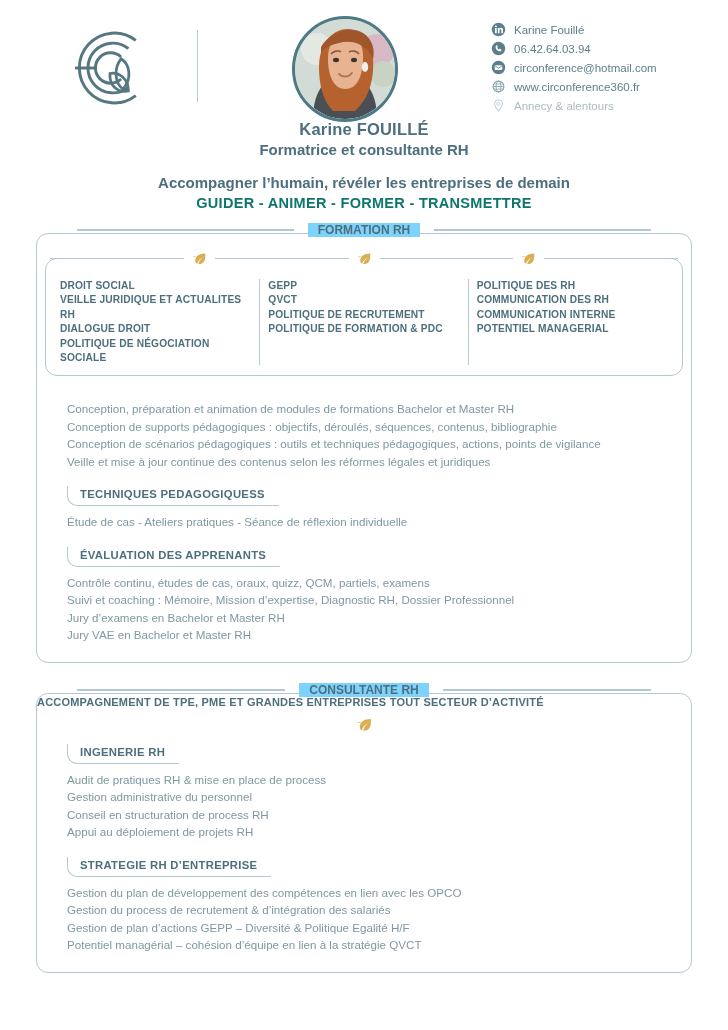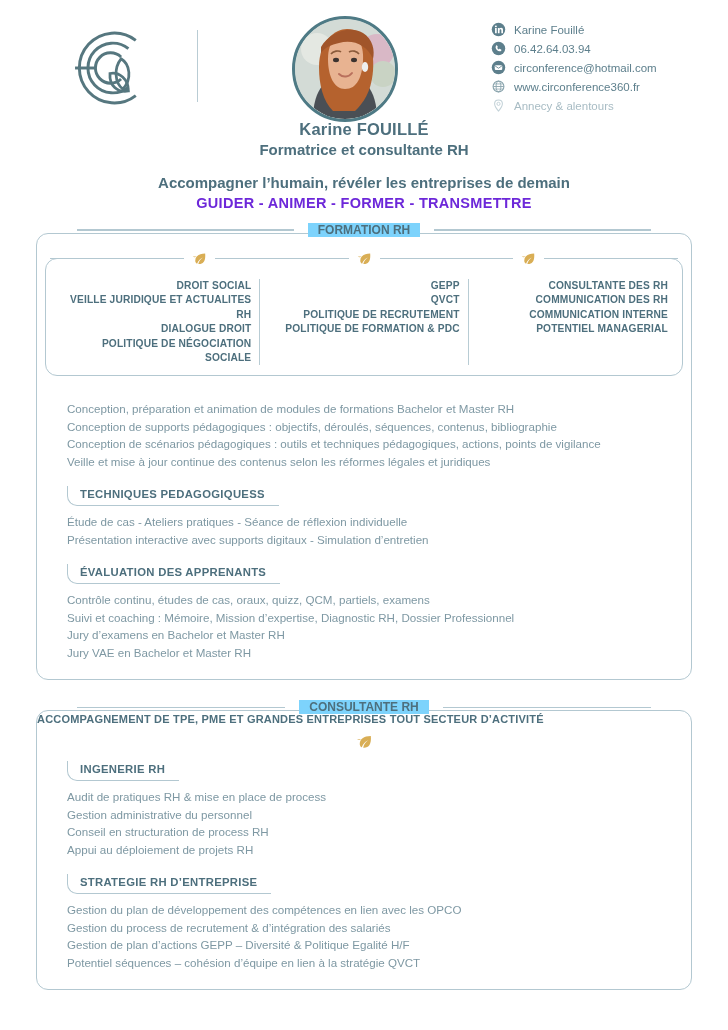--- a/index.html
+++ b/index.html
@@ -93,21 +93,21 @@
   .tagline {
     margin-top: 16px;
     font-size: 15px;
     font-weight: bold;
     color: #4d6f7d;
   }
   .slogan {
     margin-top: 4px;
     font-size: 14.5px;
     font-weight: bold;
-    color: #6d28d9;
+    color: #0f766e;
     letter-spacing: .3px;
   }
 
   
   .card {
     position: relative;
     border: 1.6px solid #b3c8d1;
     border-radius: 12px;
     margin: 0 36px;
   }
@@ -166,21 +166,21 @@
     align-items: center;
   }
   .leaf { width: 17px; height: 17px; display:block; }
 
   .cols {
     display: flex;
     align-items: stretch;
   }
   .col {
     flex: 1;
-    text-align: right;
+    text-align: left;
     padding: 0 8px;
     font-size: 10.2px;
     font-weight: bold;
     color: #4d6f7d;
     line-height: 14.4px;
     letter-spacing: .15px;
   }
   .col + .col { border-left: 1.4px solid #b8ccd4; }
 
   
@@ -375,21 +375,21 @@
         <div>DIALOGUE DROIT</div>
         <div>POLITIQUE DE NÉGOCIATION SOCIALE</div>
       </div>
       <div class="col">
         <div>GEPP</div>
         <div>QVCT</div>
         <div>POLITIQUE DE RECRUTEMENT</div>
         <div>POLITIQUE DE FORMATION &amp; PDC</div>
       </div>
       <div class="col">
-        <div>CONSULTANTE DES RH</div>
+        <div>POLITIQUE DES RH</div>
         <div>COMMUNICATION DES RH</div>
         <div>COMMUNICATION INTERNE</div>
         <div>POTENTIEL MANAGERIAL</div>
       </div>
     </div>
   </div>
 
   <div class="body-pad">
 
     <div class="sub">
@@ -398,21 +398,20 @@
         <div class="line">Conception de supports pédagogiques : objectifs, déroulés, séquences, contenus, bibliographie</div>
         <div class="line">Conception de scénarios pédagogiques : outils et techniques pédagogiques, actions, points de vigilance</div>
         <div class="line">Veille et mise à jour continue des contenus selon les réformes légales et juridiques</div>
       </div>
     </div>
 
     <div class="sub">
       <div class="sub-head">TECHNIQUES PEDAGOGIQUESS</div>
       <div class="lines">
         <div class="line">Étude de cas - Ateliers pratiques - Séance de réflexion individuelle</div>
-        <div class="line">Présentation interactive avec supports digitaux - Simulation d’entretien</div>
       </div>
     </div>
 
     <div class="sub">
       <div class="sub-head">ÉVALUATION DES APPRENANTS</div>
       <div class="lines">
         <div class="line">Contrôle continu, études de cas, oraux, quizz, QCM, partiels, examens</div>
         <div class="line">Suivi et coaching : Mémoire, Mission d’expertise, Diagnostic RH, Dossier Professionnel</div>
         <div class="line">Jury d’examens en Bachelor et Master RH</div>
         <div class="line">Jury VAE en Bachelor et Master RH</div>
@@ -449,18 +448,18 @@
         <div class="line">Appui au déploiement de projets RH</div>
       </div>
     </div>
 
     <div class="sub">
       <div class="sub-head">STRATEGIE RH D’ENTREPRISE</div>
       <div class="lines">
         <div class="line">Gestion du plan de développement des compétences en lien avec les OPCO</div>
         <div class="line">Gestion du process de recrutement &amp; d’intégration des salariés</div>
         <div class="line">Gestion de plan d’actions GEPP – Diversité &amp; Politique Egalité H/F</div>
-        <div class="line">Potentiel séquences – cohésion d’équipe en lien à la stratégie QVCT</div>
+        <div class="line">Potentiel managérial – cohésion d’équipe en lien à la stratégie QVCT</div>
       </div>
     </div>
 
   </div>
 </div>
 
 </body></html>

